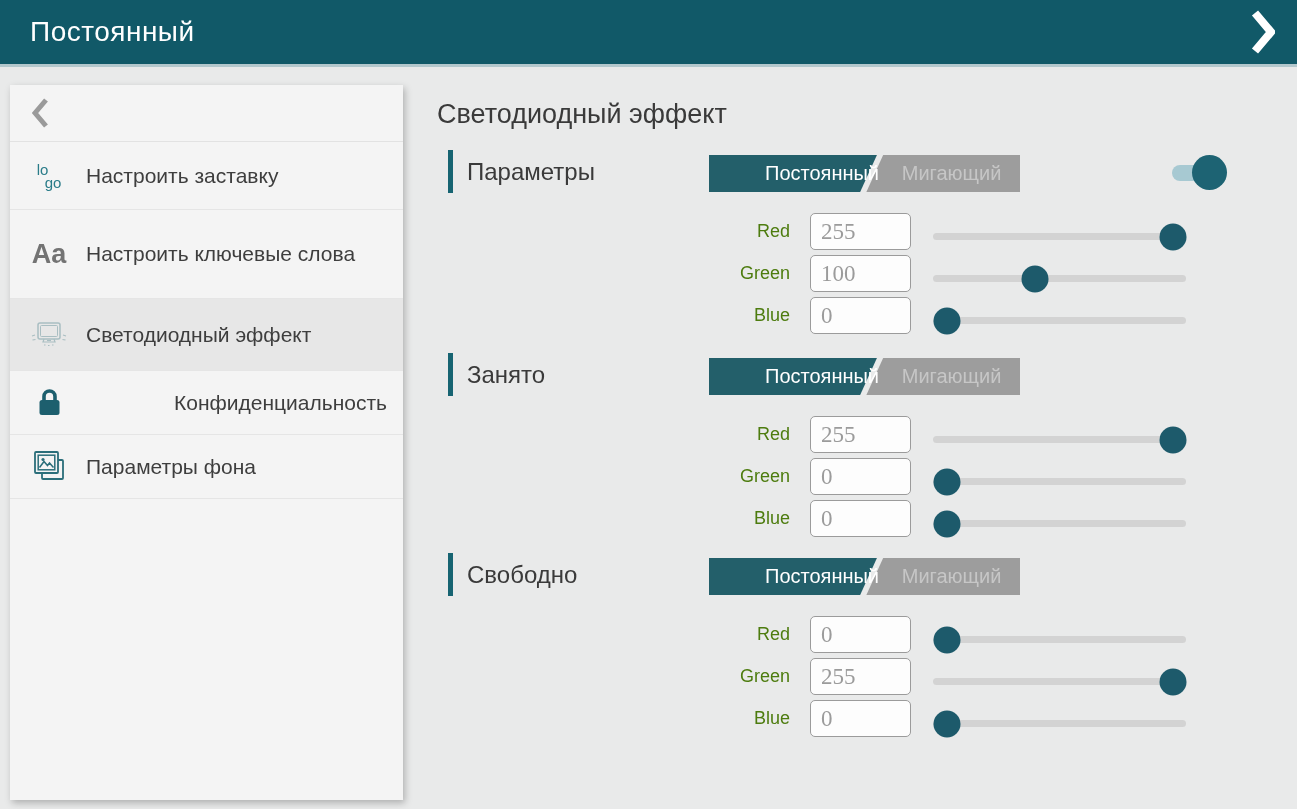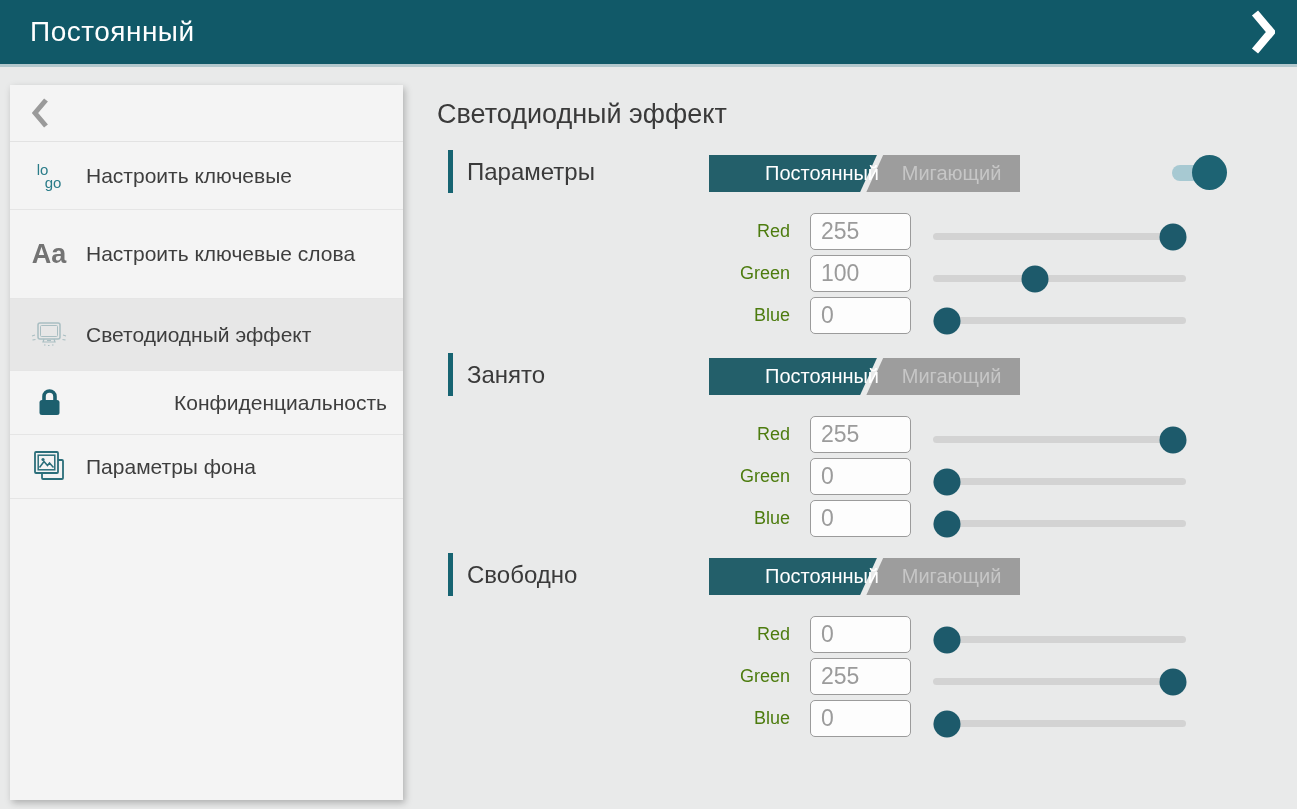--- a/index.html
+++ b/index.html
@@ -59,21 +59,21 @@
   .switch .knob  { position:absolute; left:20px; top:0; width:35px; height:35px;
                    border-radius:50%; background:#1d6373; }
 
   
   .rows { position:absolute; inset:0; }
   .ch-row { position:absolute; left:0; height:37px; width:780px; }
   .ch-label { position:absolute; left:0; width:353px; height:37px; line-height:37px;
               text-align:right; font-size:18px; color:#4d7c0f; }
   .ch-input { position:absolute; left:373px; top:0; width:101px; height:37px;
               border:1.5px solid #9b9b9b; border-radius:5px; background:#fdfdfd;
-              font-family:Liberation Sans, sans-serif; font-size:23px; color:#9b9b9b;
+              font-family:Liberation Serif, serif; font-size:23px; color:#9b9b9b;
               padding-left:10px; outline:none; }
   .slider { position:absolute; left:496px; top:20px; width:253px; height:7px;
             background:#d3d3d3; border-radius:4px; cursor:pointer; }
   .thumb { position:absolute; top:50%; width:27px; height:27px; border-radius:50%;
            background:#1d5a6b; transform:translate(-50%,-50%); cursor:pointer; }
 </style>
 </head>
 <body>
 
 <div class="header">
@@ -87,21 +87,21 @@
   <div class="back-row">
     <svg width="17" height="30" viewBox="0 0 17 30" fill="none">
       <polyline points="14,2 3,15 14,28" stroke="#9a9a9a" stroke-width="5"></polyline>
     </svg>
   </div>
   <div class="menu">
       <div class="side-item">
     <span class="icon-box">
           <div class="logo-ic"><span>lo</span><span class="l2">go</span></div>
         </span>
-    <span>Настроить ключевые</span>
+    <span>Настроить заставку</span>
   </div>
       <div class="side-item">
     <span class="icon-box">
           <div class="aa-ic"><span>Aa</span></div>
         </span>
     <span>Настроить ключевые слова</span>
   </div>
       <div class="side-item selected">
     <span class="icon-box">
           <svg width="38" height="30" viewBox="0 0 38 30" fill="none" stroke="#a9bec2" stroke-width="1.5">

